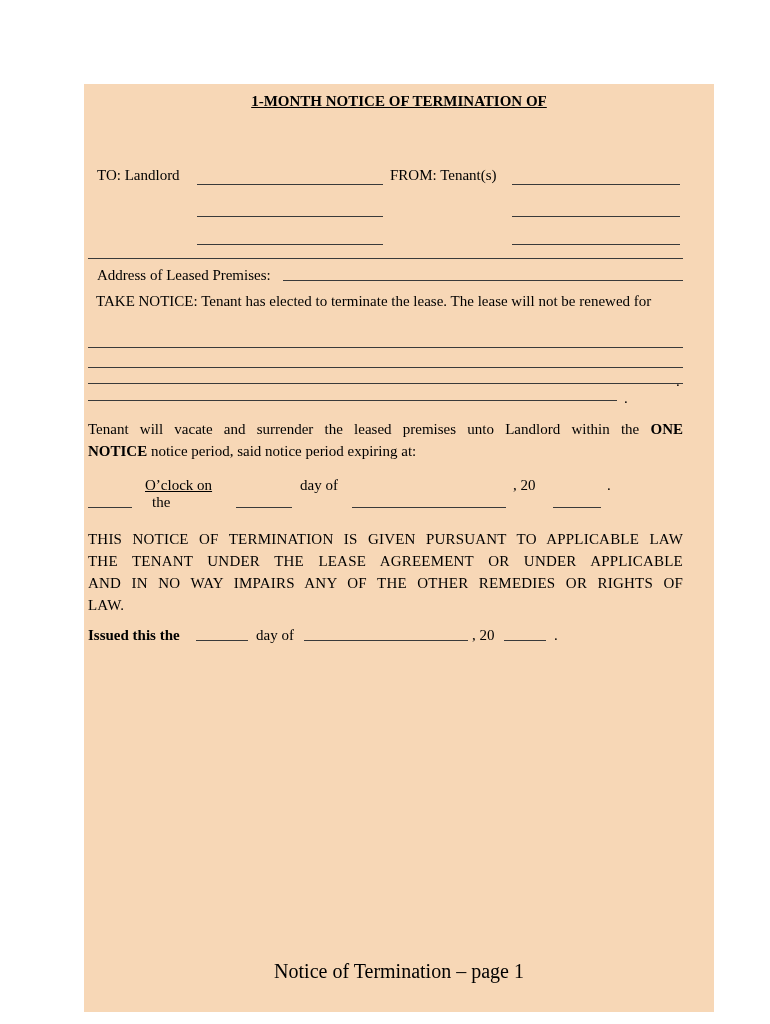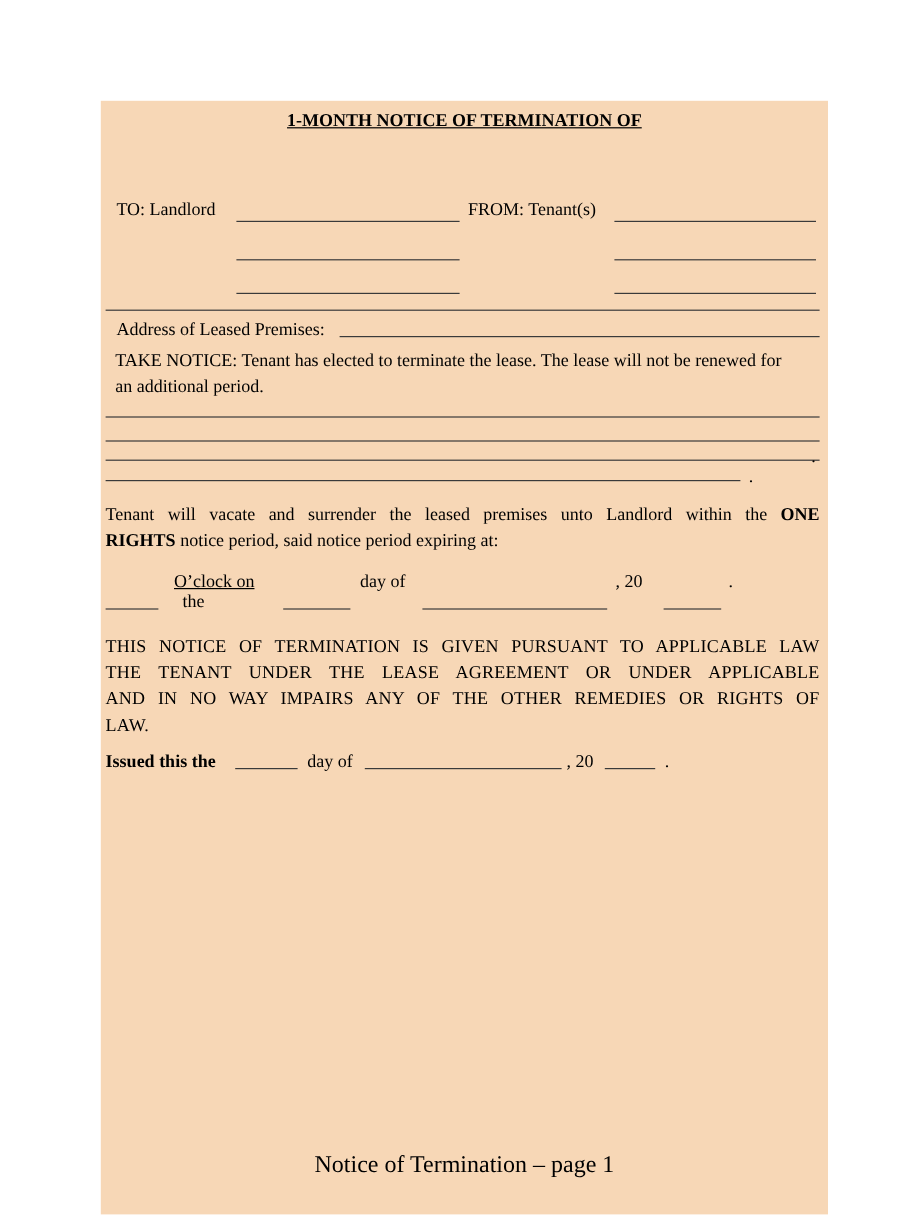--- a/index.html
+++ b/index.html
@@ -12,20 +12,21 @@
     font-family: "Liberation Serif", serif;
   }
   .sheet {
     position: absolute;
     left: 84px; top: 84px;
     width: 606px; height: 928px;
     background: var(--sheet-bg, #f7d7b6);
     color: var(--text, #000000);
     font-size: 15px;
     line-height: 22px;
+    padding-left: 24px;
   }
   .abs { position: absolute; }
   .line {
     position: absolute;
     height: 0;
     border-bottom: 1.3px solid var(--line, #3a3a3a);
   }
   .thick { border-bottom-width: 2px; }
   .b { font-weight: bold; }
   .title {
@@ -65,33 +66,32 @@
     <div class="line" style="left:428px; top:132px; width:168px;"></div>
     <div class="line" style="left:113px; top:160px; width:186px;"></div>
     <div class="line" style="left:428px; top:160px; width:168px;"></div>
 
     <div class="line" style="left:4px; top:174px; width:595px;"></div>
     <span class="abs" style="left:13px; top:180px;">Address of Leased Premises:</span>
     <div class="line" style="left:199px; top:196px; width:400px;"></div>
 
     <div class="abs" style="left:12px; top:206px; width:584px;">
       <div>TAKE NOTICE: Tenant has elected to terminate the lease.  The lease will not be renewed for</div>
-      <div>an additional period.</div>
     </div>
 
     <div class="line" style="left:4px; top:263px; width:595px;"></div>
     <div class="line" style="left:4px; top:283px; width:595px;"></div>
     <div class="line" style="left:4px; top:299px; width:595px;"></div>
     <span class="abs" style="left:592px; top:286px;">.</span>
     <div class="line" style="left:4px; top:316px; width:529px;"></div>
     <span class="abs" style="left:540px; top:303px;">.</span>
 
     <div class="abs" style="left:4px; top:334px; width:595px;">
       <div class="jline"><span>Tenant will vacate and surrender the leased premises unto Landlord within the</span> <span class="b">ONE</span></div>
-      <div><span class="b">RIGHTS</span> <span>notice period, said notice period expiring at:</span></div>
+      <div><span class="b">NOTICE</span> <span>notice period, said notice period expiring at:</span></div>
     </div>
 
     <div class="abs" style="left:0; top:390px; width:606px; height:48px;">
       <span class="abs" style="left:61px; top:0;text-decoration:underline;">O’clock on</span>
       <span class="abs" style="left:216px; top:0;">day of</span>
       <span class="abs" style="left:429px; top:0;">, 20</span>
       <span class="abs" style="left:523px; top:0;">.</span>
       <span class="abs" style="left:56px; top:17px;margin-left:12px;">the</span>
       <div class="line" style="left:4px; top:33px; width:44px;"></div>
       <div class="line" style="left:152px; top:33px; width:56px;"></div>

